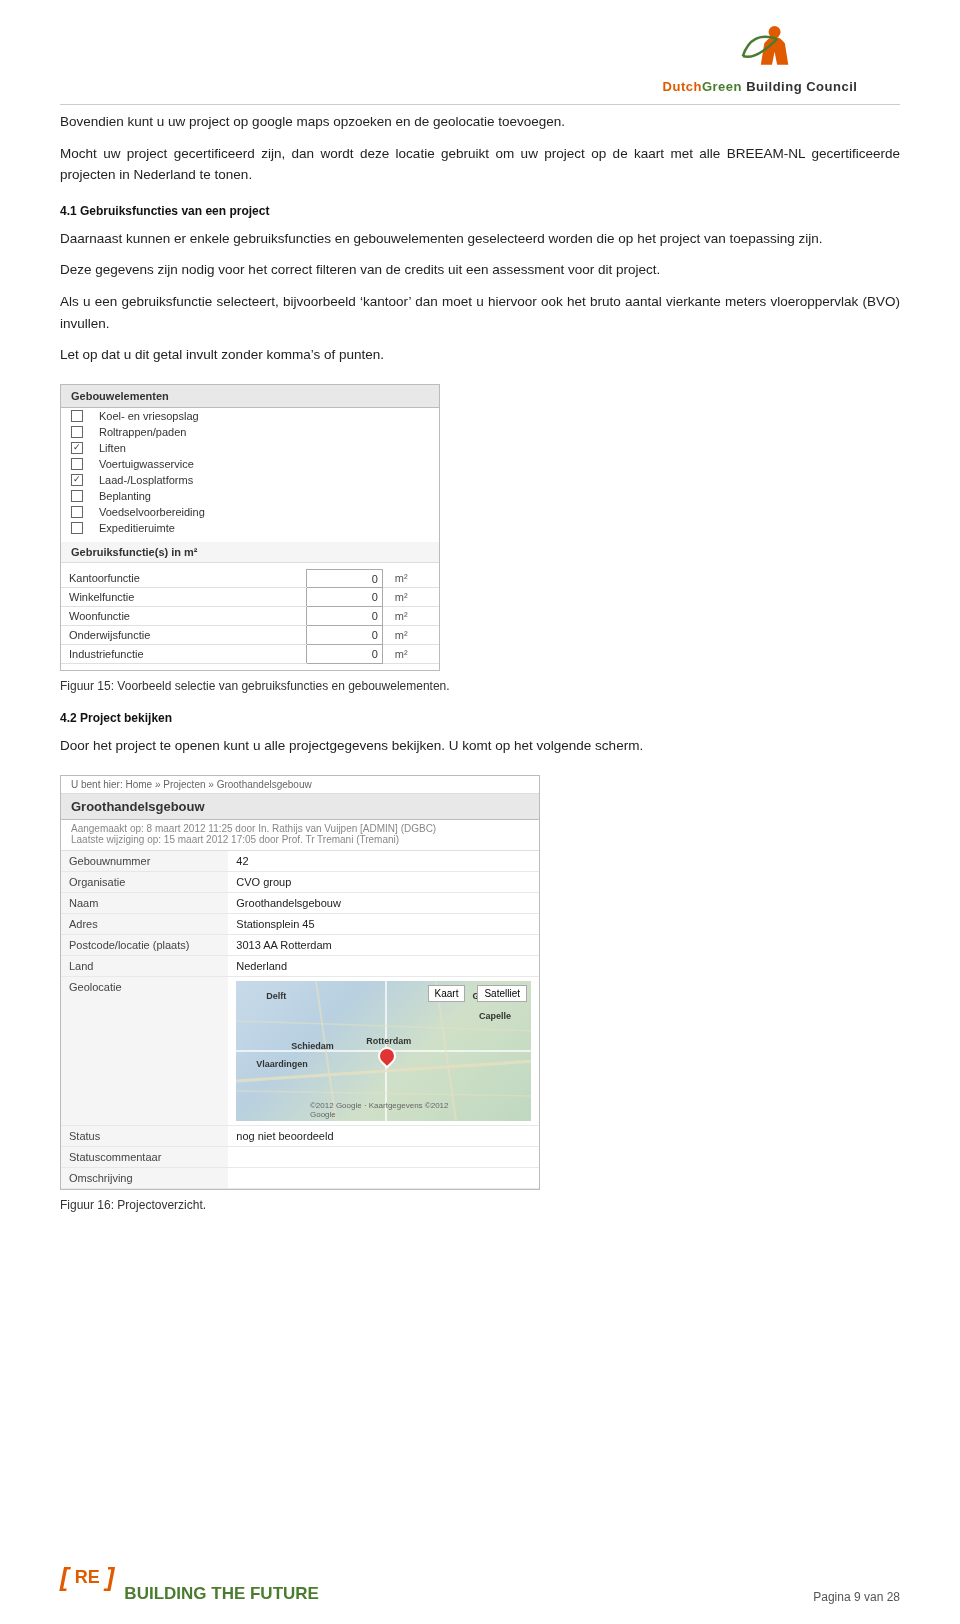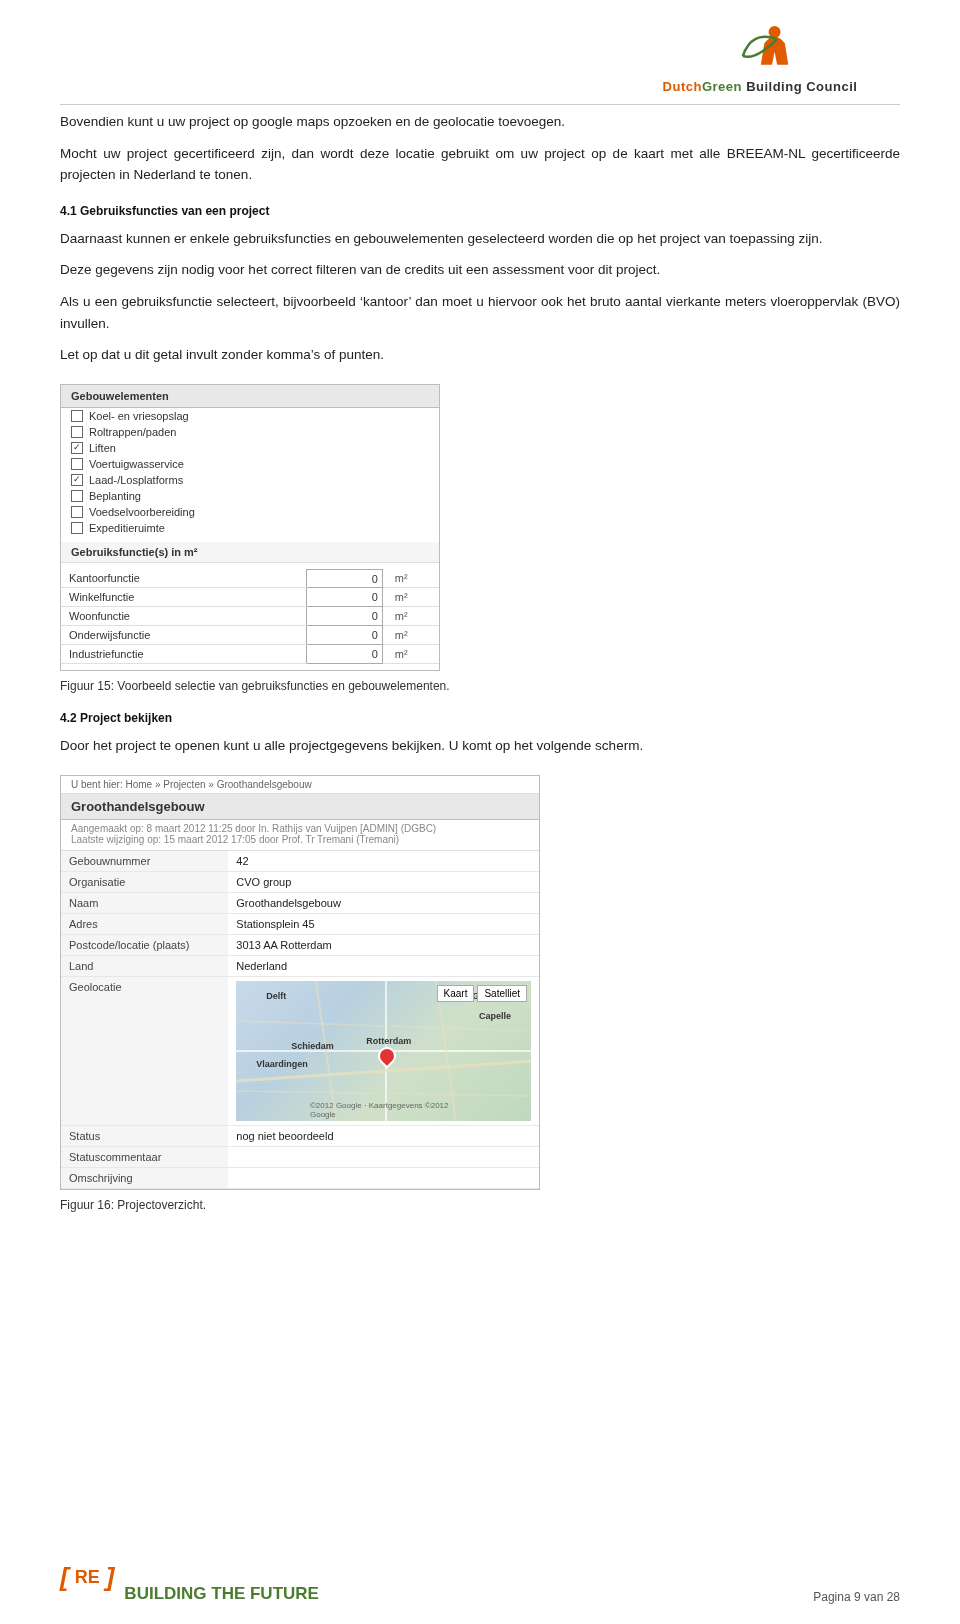--- a/index.html
+++ b/index.html
@@ -78,21 +78,21 @@
       padding: 4px 10px;
       font-weight: bold;
       font-size: 11px;
       border-bottom: 1px solid #ddd;
       margin-top: 6px;
     }
     .checkbox-item {
       display: flex;
       align-items: center;
       padding: 2px 10px;
-      gap: 6px;
+      gap: 16px;
       font-size: 11px;
     }
     .checkbox-box {
       width: 12px;
       height: 12px;
       border: 1px solid #666;
       background: #fff;
       flex-shrink: 0;
     }
     .checkbox-box.checked {
@@ -192,21 +192,21 @@
       width: 100%;
       height: 100%;
       background: linear-gradient(135deg, #c8daea 0%, #b8d0e0 30%, #d0e0c8 60%, #c0d8c0 100%);
       position: relative;
     }
     .map-buttons {
       position: absolute;
       top: 4px;
       right: 4px;
       display: flex;
-      gap: 3px;
+      gap: 12px;
     }
     .map-btn {
       background: #fff;
       border: 1px solid #aaa;
       font-size: 10px;
       padding: 2px 6px;
       cursor: pointer;
     }
     .map-label {
       position: absolute;

